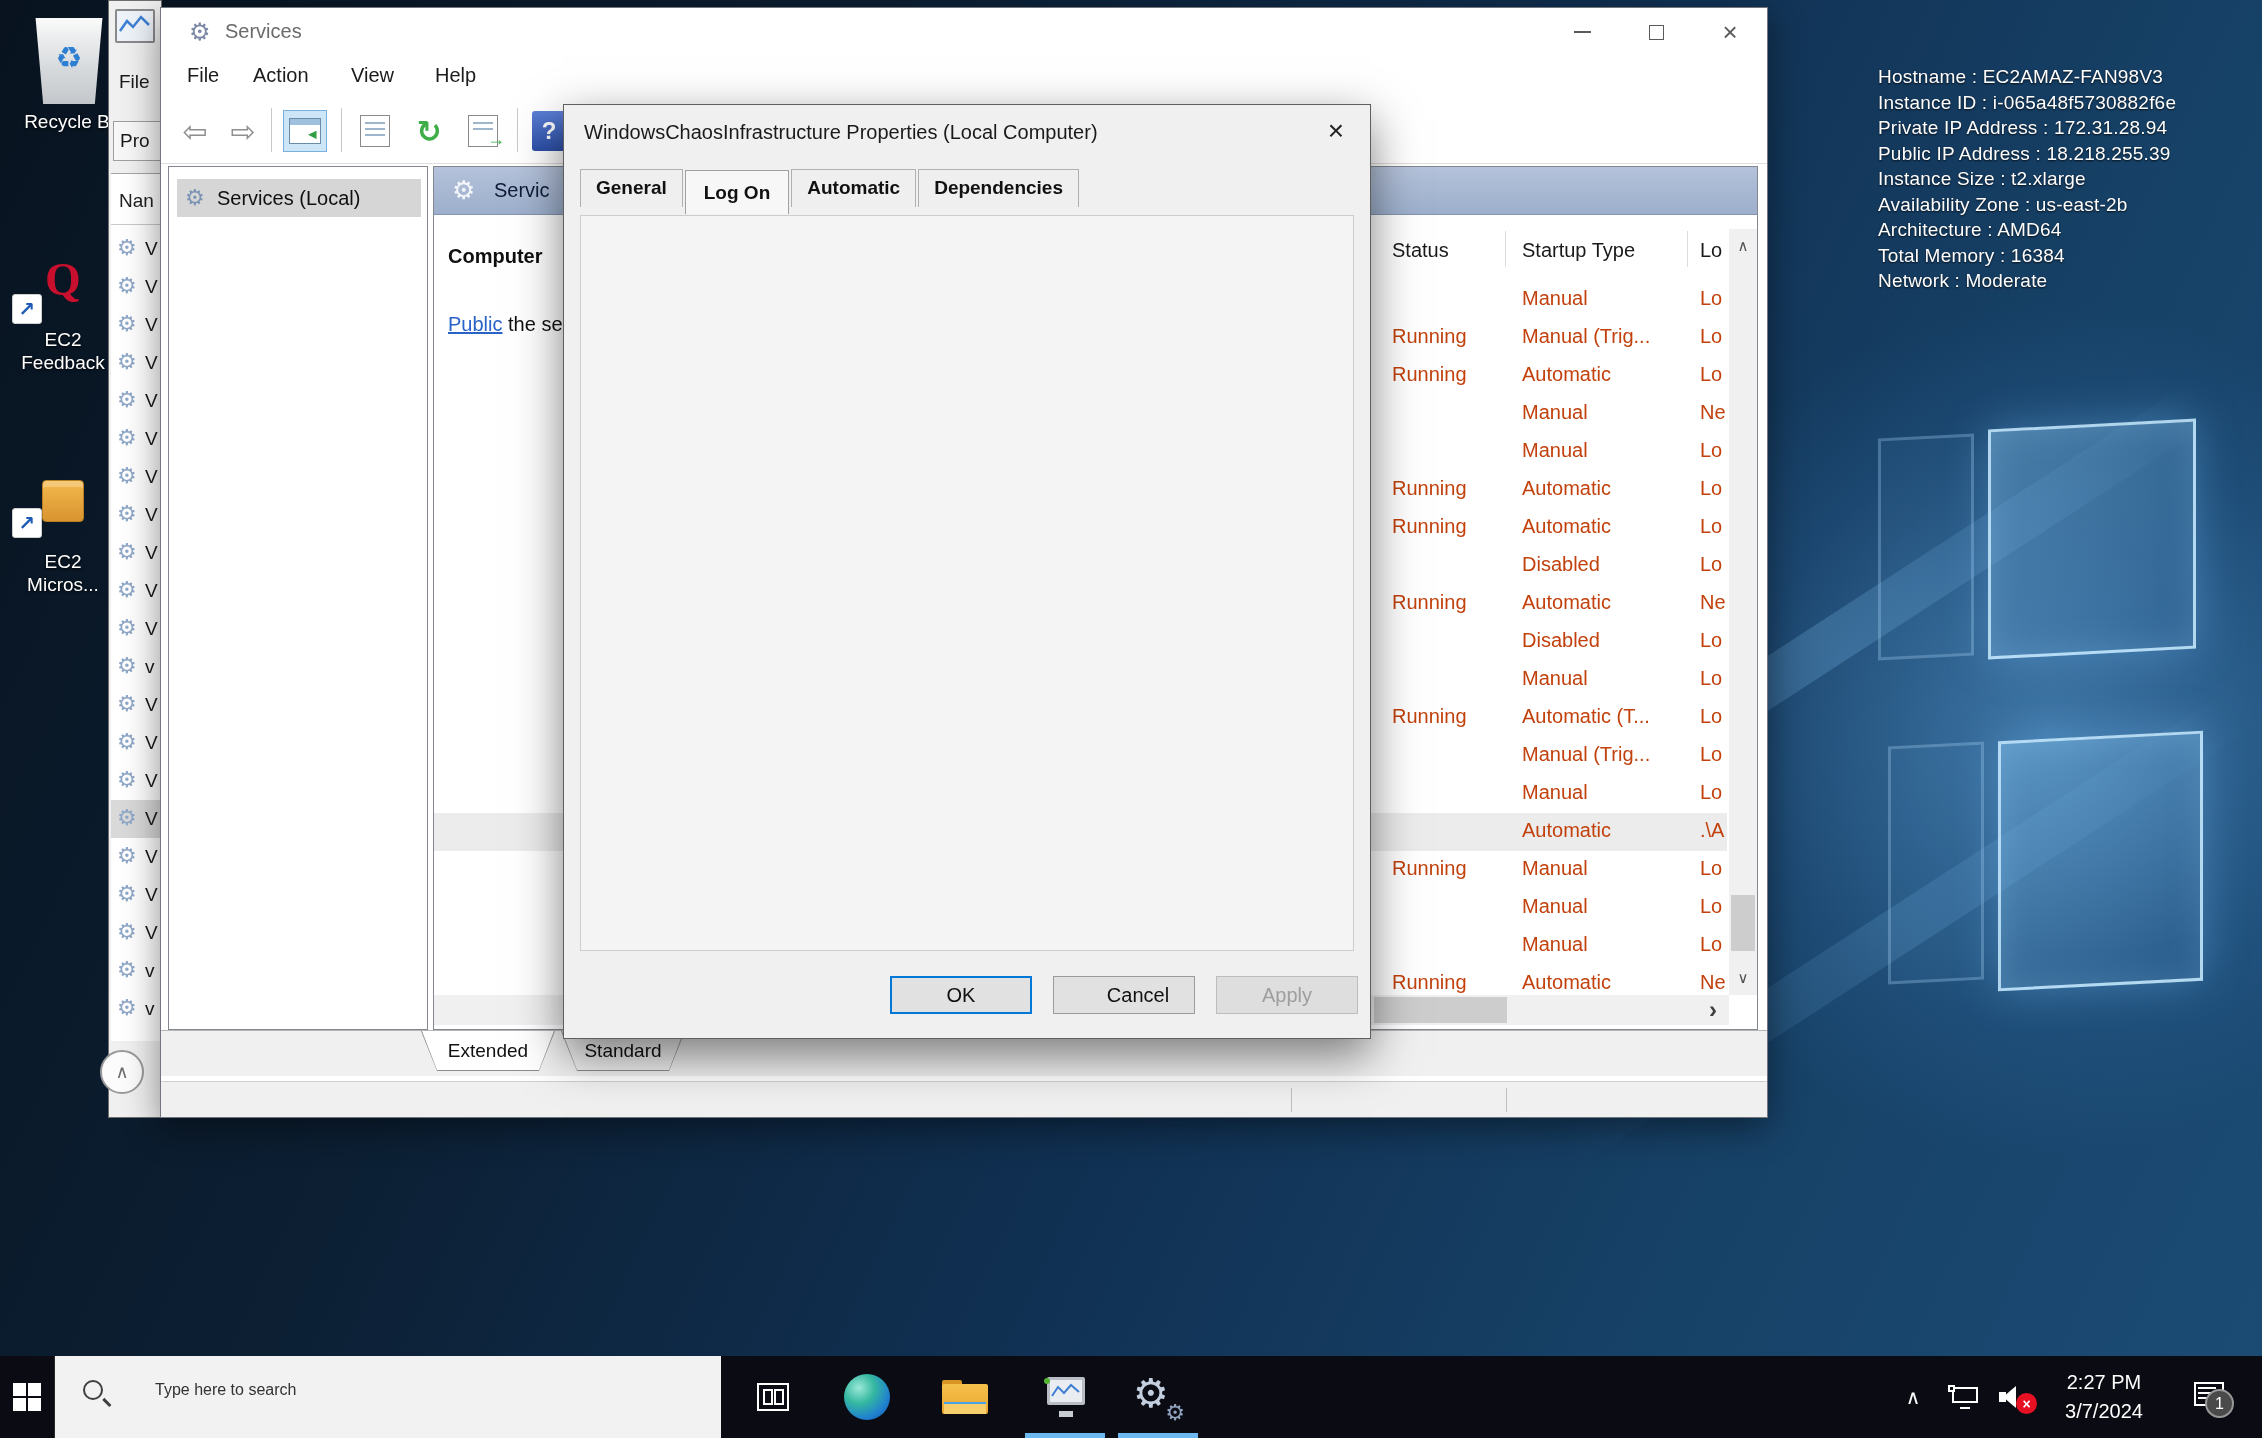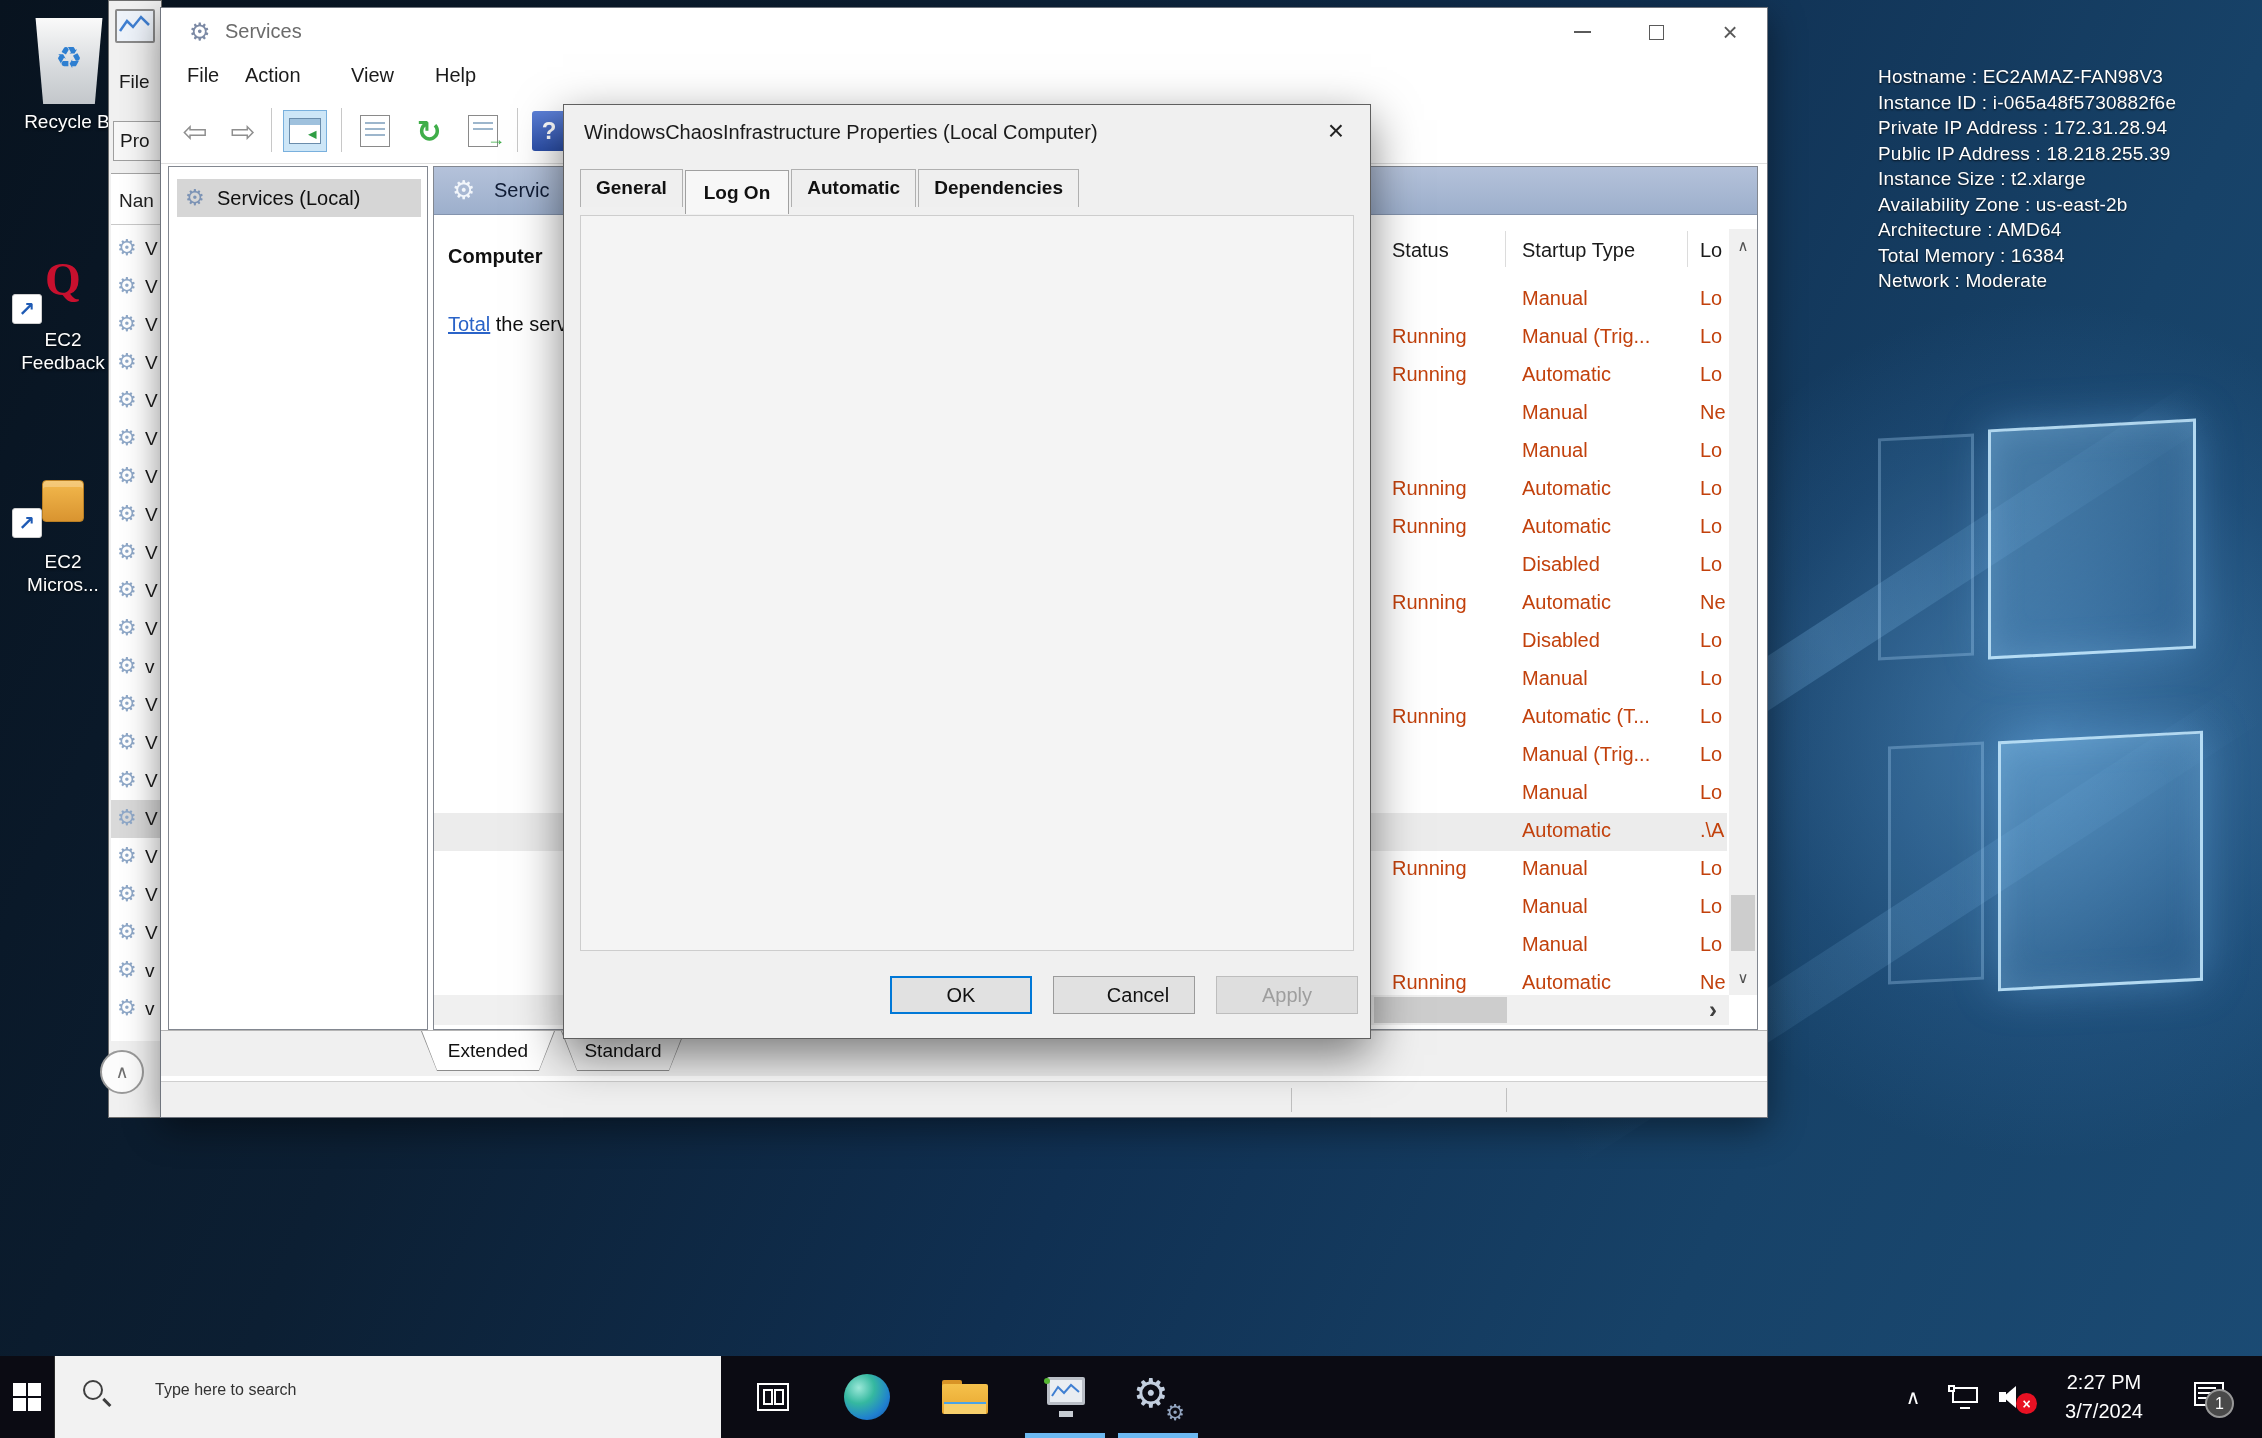--- a/index.html
+++ b/index.html
@@ -329,21 +329,21 @@
             <div class="glyph-max"></div>
           </div>
         <div class="winbtn glyph-close">
             <span>×</span>
           </div>
       </div>
     </div>
 
     <div class="menubar">
       <span class="menuitem" style="left:26px;">File</span>
-      <span class="menuitem" style="left:84px;">Action</span>
+      <span class="menuitem" style="left:92px;">Action</span>
       <span class="menuitem" style="left:190px;">View</span>
       <span class="menuitem" style="left:274px;">Help</span>
     </div>
 
     <div class="toolbar">
       <div class="tbtn" style="left:12px;">
           <span class="arrowglyph">⇦</span>
         </div>
       <div class="tbtn" style="left:60px;">
           <span class="arrowglyph">⇨</span>
@@ -392,21 +392,21 @@
       </div>
     </div>
 
     <div class="extpanel">
       <div class="extheader">
         <span class="g">⚙</span>
         <span class="t">Servic</span>
       </div>
       <div class="svcname">Computer</div>
       <div class="startline">
-        <span class="startlink">Total</span><span> the serv</span>
+        <span class="startlink">Public</span><span> the serv</span>
       </div>
 
       <span class="colhead" style="left:958px;">Status</span>
       <span class="colhead" style="left:1088px;">Startup Type</span>
       <span class="colhead" style="left:1266px;">Lo</span>
       <div class="colsep" style="left:1071px;"></div>
       <div class="colsep" style="left:1253px;"></div>
 
       <div>
           <div class="srow" style="top: 114px;">

